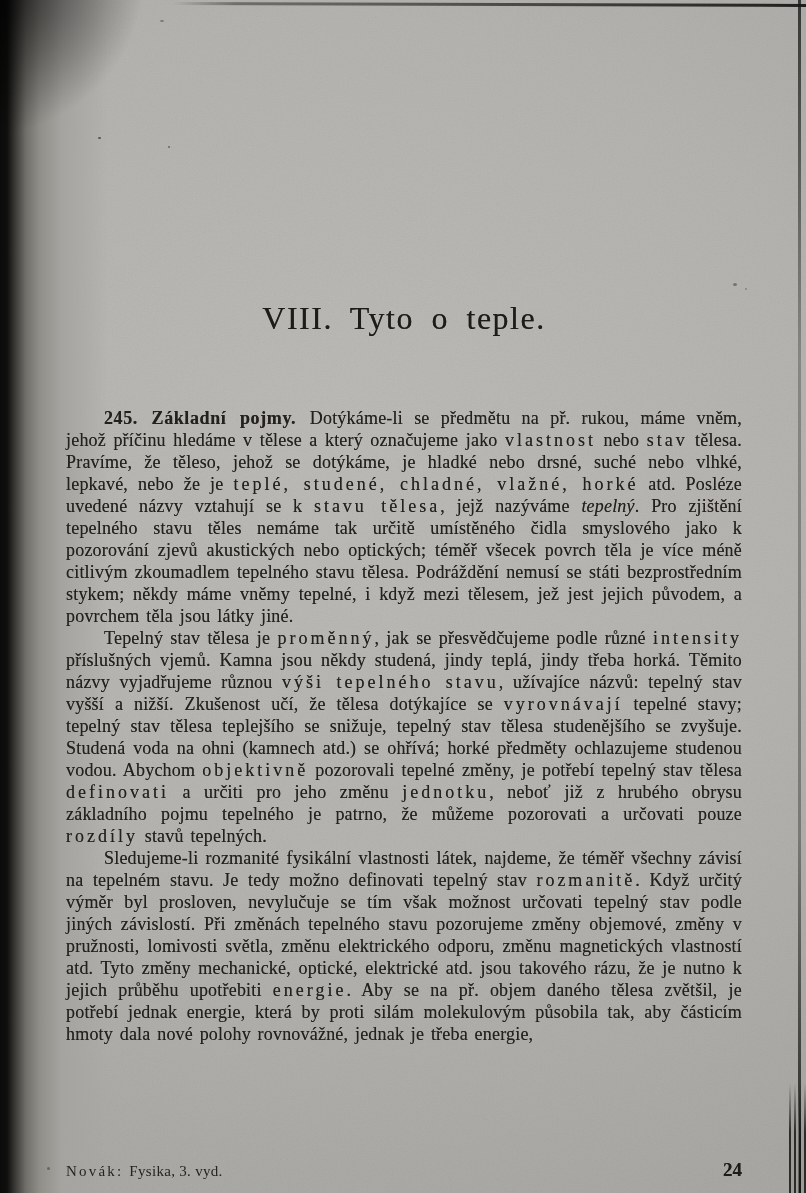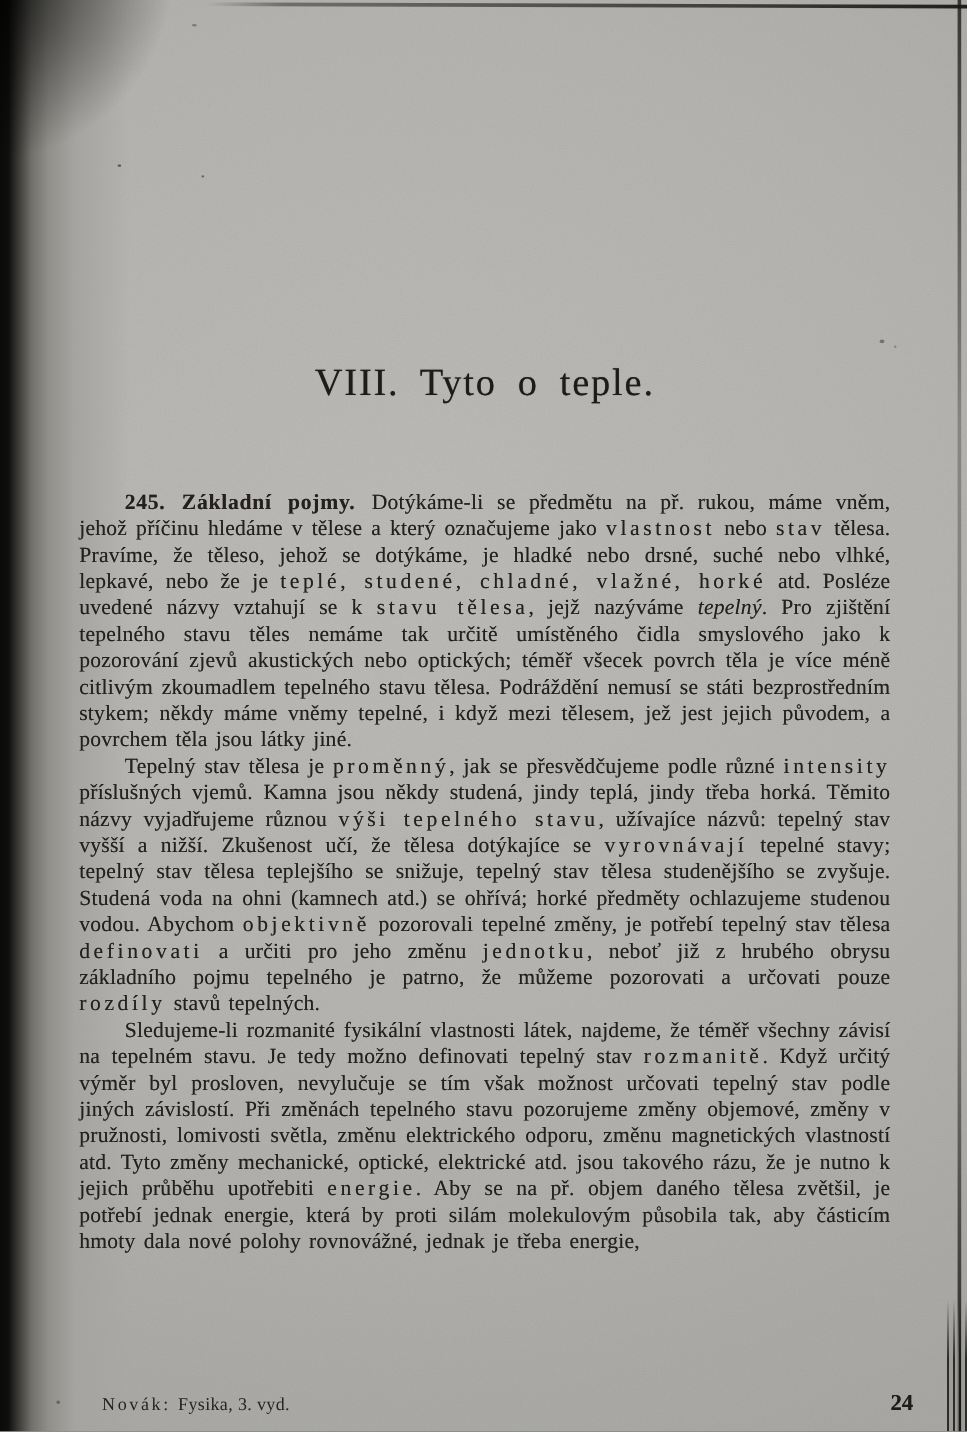--- a/index.html
+++ b/index.html
@@ -81,21 +81,21 @@
   }
   .body-text p { margin:0; text-indent:38px; }
 
   .seg-bold   { font-weight:700; letter-spacing:.6px; word-spacing:4px; }
   .seg-spaced { letter-spacing:3px; }
   .seg-italic { font-style:italic; }
 
   
   .footer {
     position:absolute; top:1159px; left:66px; width:676px;
-    display:flex; justify-content:space-between; align-items:baseline;margin-left:19px;
+    display:flex; justify-content:space-between; align-items:baseline;
   }
   .imprint { font-size:15px; letter-spacing:.3px; color:#262421; }
   .imprint .author { letter-spacing:2.2px; margin-right:6px; }
   .page-number { font-size:19px; font-weight:700; color:#1e1c19;
                  text-shadow:0 0 .5px rgba(30,28,26,.7);text-align:center; }
 </style>
 </head>
 <body>
 
 <div class="scan">

